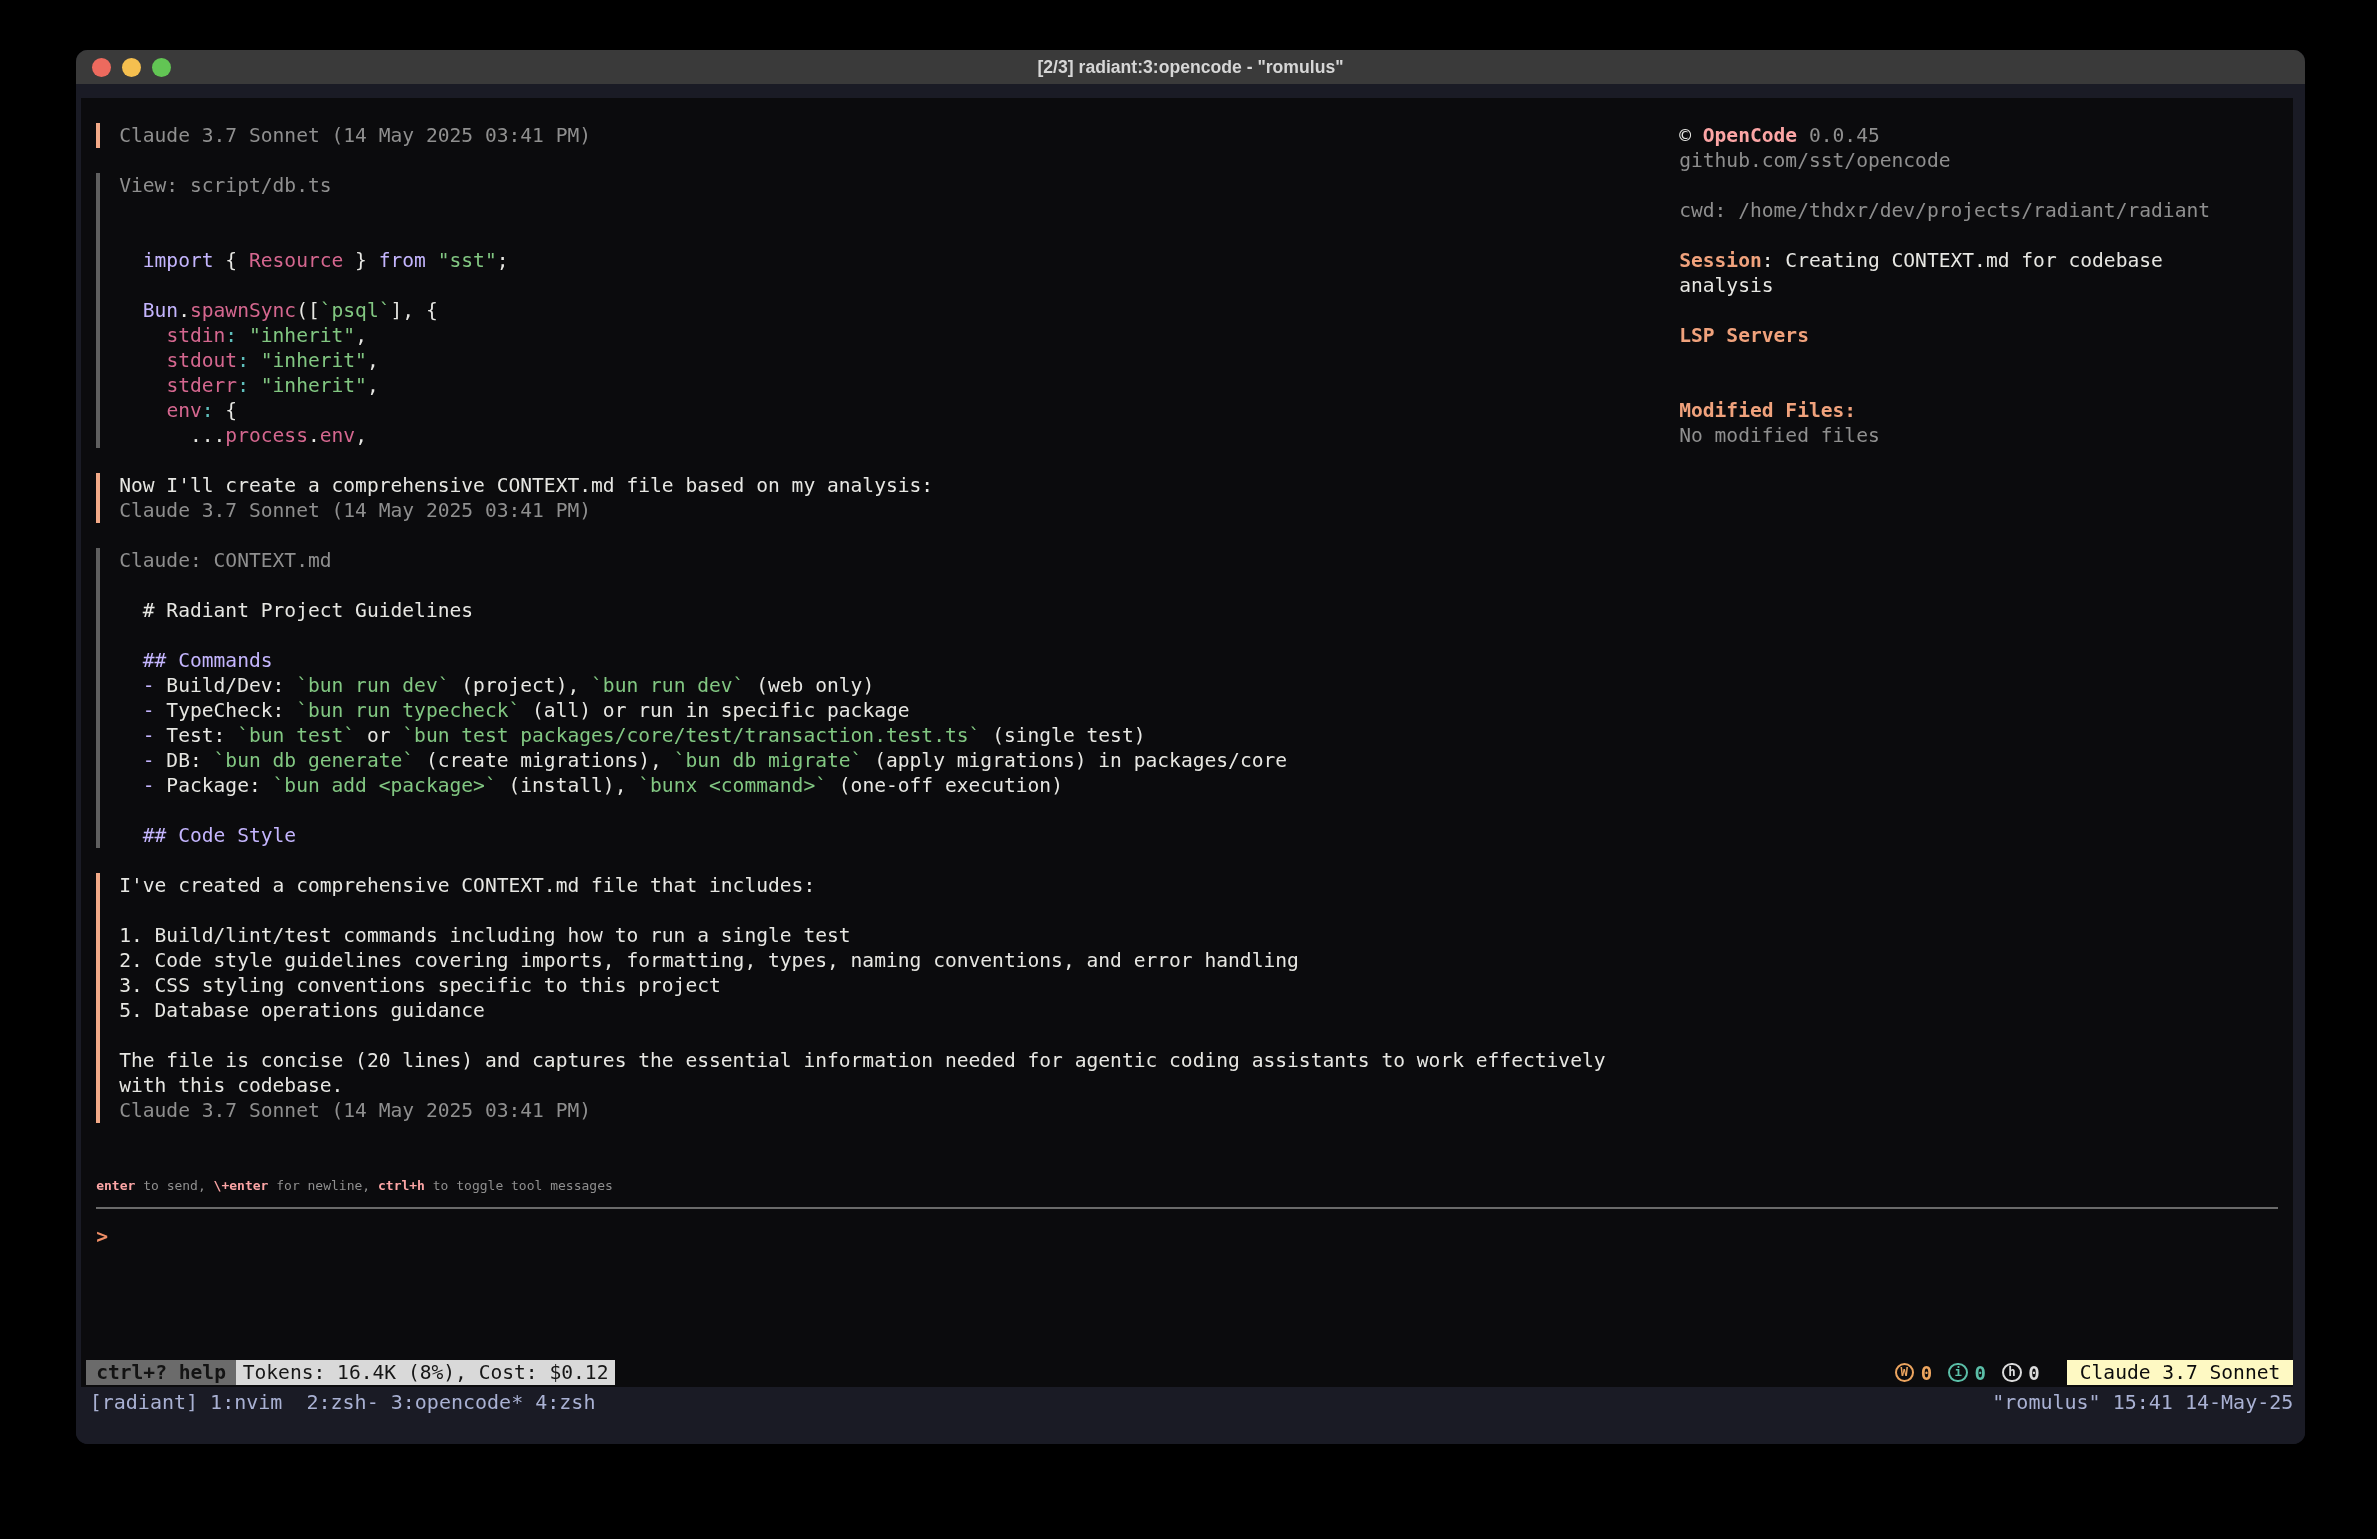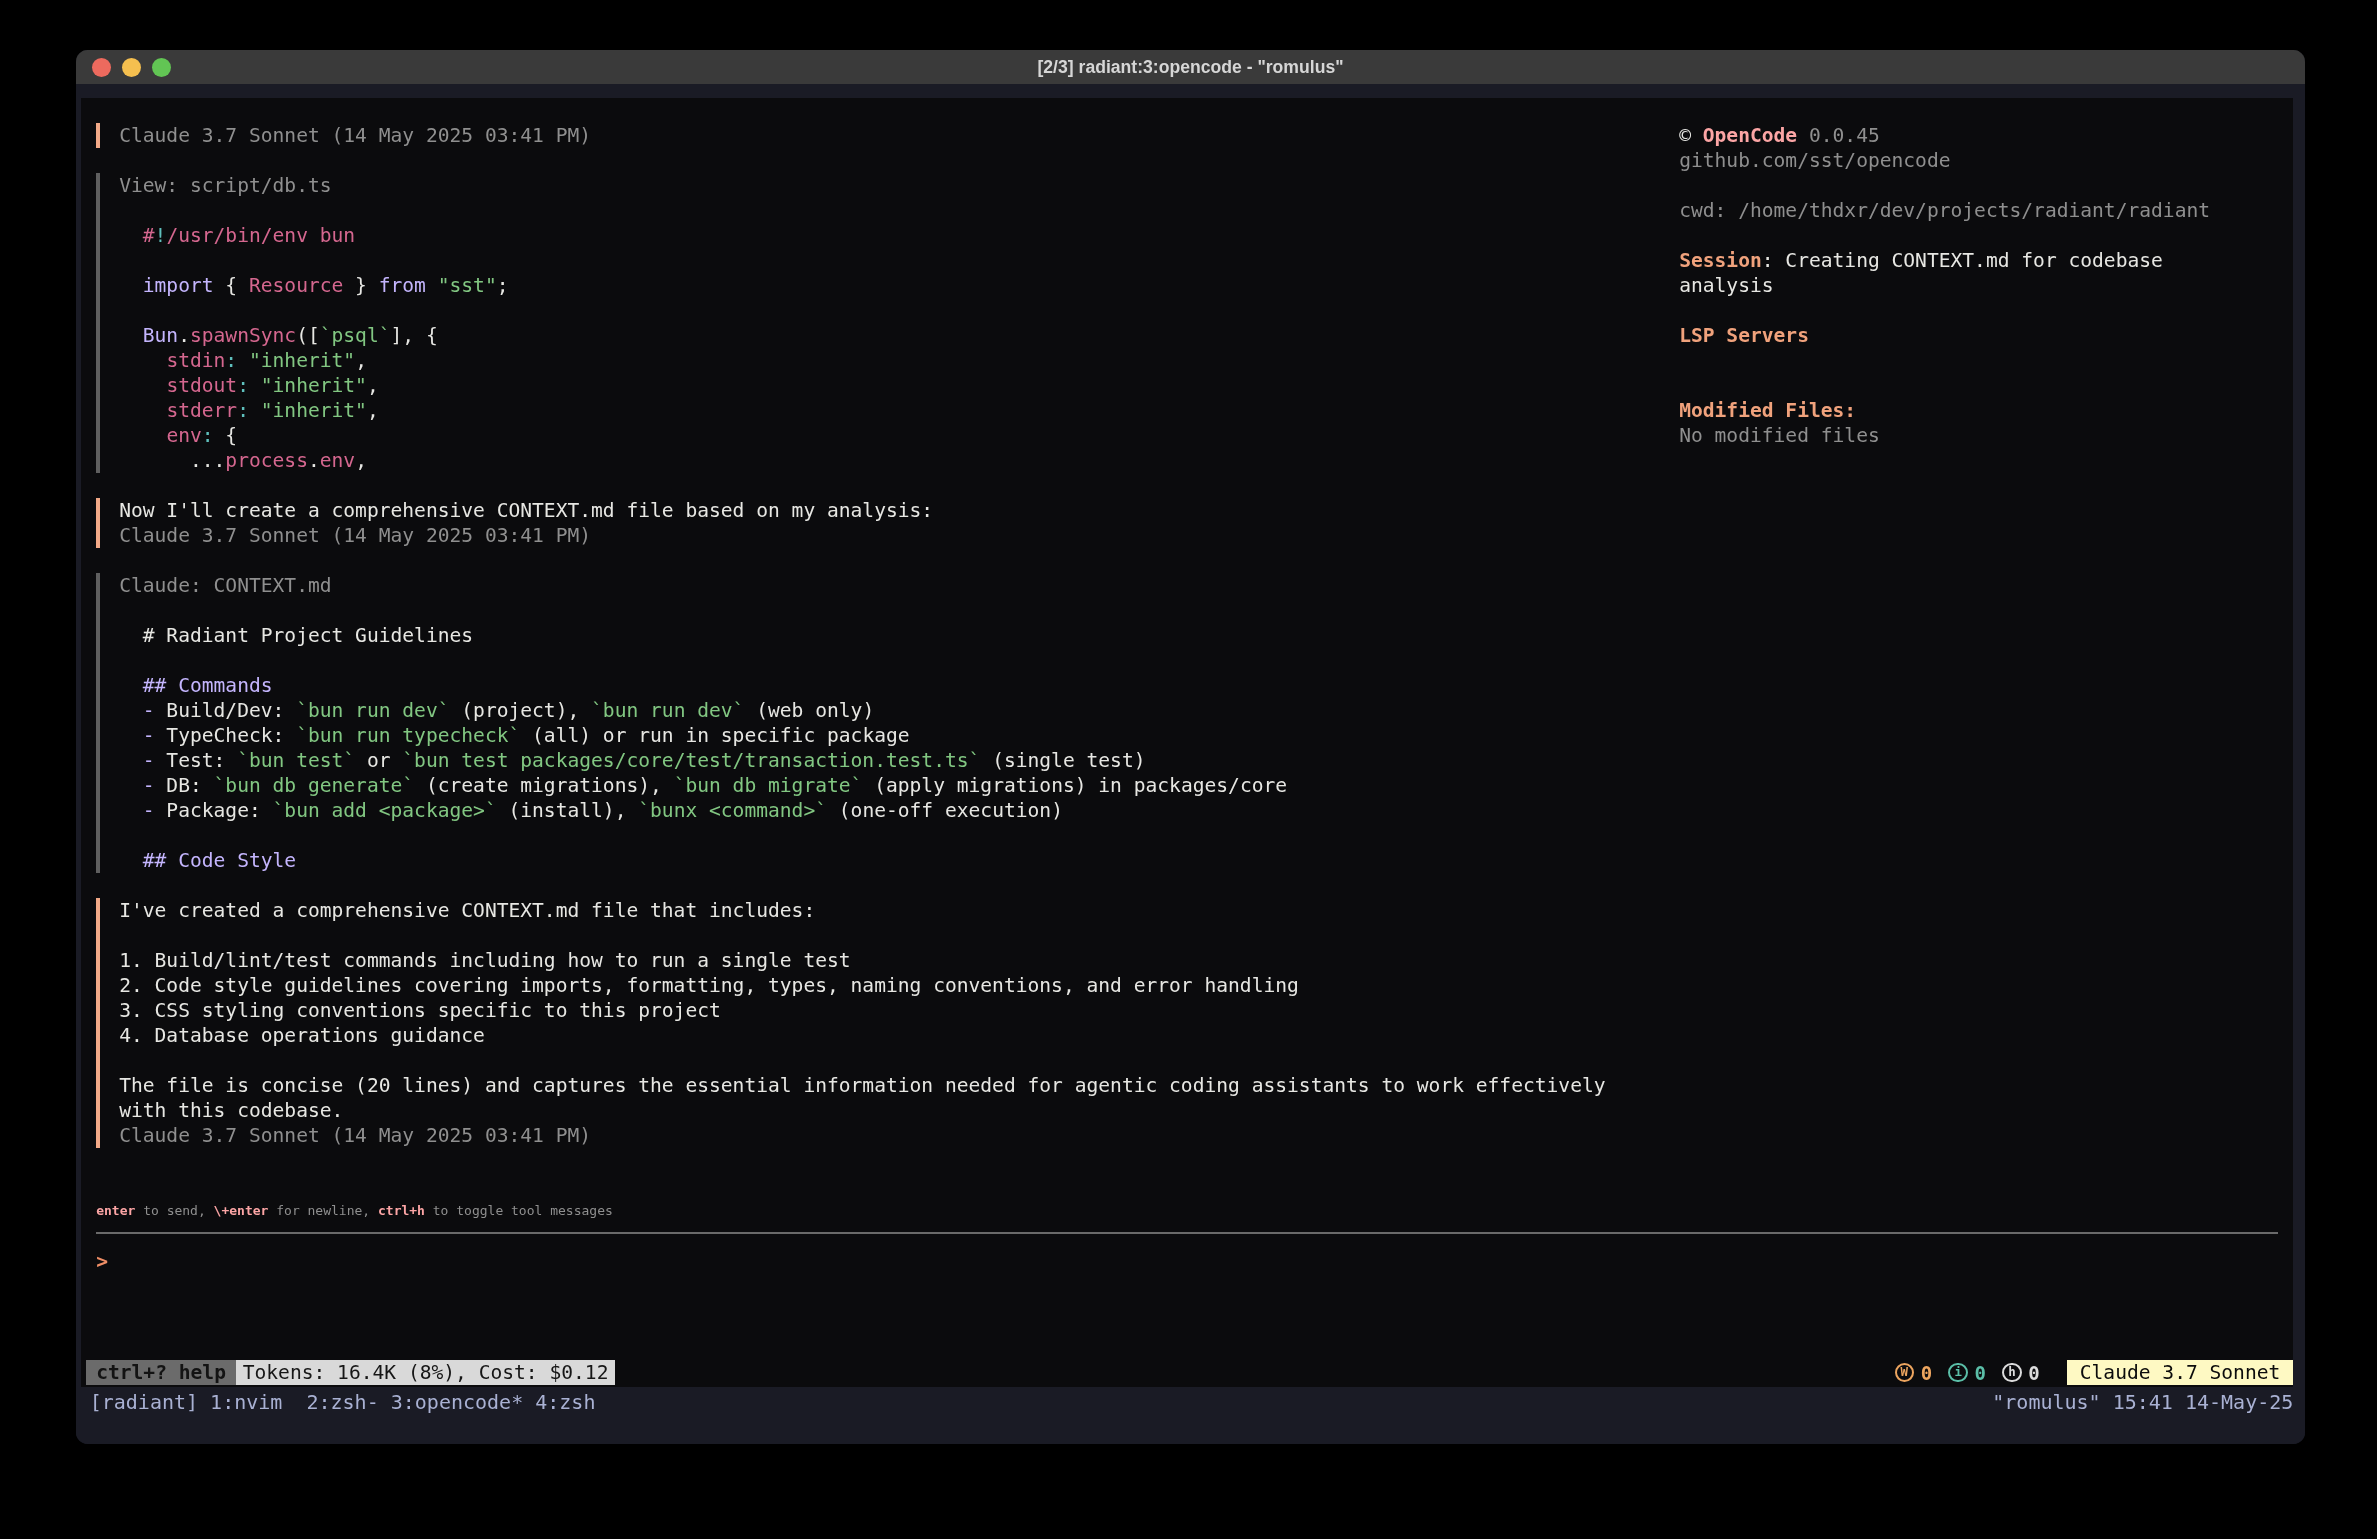--- a/index.html
+++ b/index.html
@@ -104,21 +104,20 @@
 
     <div class="pane">
 
       <div class="chat">
           <div class="block accent-orange">
             <div class="line"><span class="c-dim">Claude 3.7 Sonnet (14 May 2025 03:41 PM)</span></div>
           </div>
           <div class="block accent-gray">
             <div class="line"><span class="c-dim">View: script/db.ts</span></div>
             <div class="line"></div>
-            <div class="line"><span class="c-fg">  </span><span class="c-pink">#</span><span class="c-teal">!</span><span class="c-pink">/usr/bin/env bun</span></div>
             <div class="line"></div>
             <div class="line"><span class="c-fg">  </span><span class="c-blue">import</span><span class="c-fg"> { </span><span class="c-pink">Resource</span><span class="c-fg"> } </span><span class="c-blue">from</span><span class="c-fg"> </span><span class="c-green">"sst"</span><span class="c-fg">;</span></div>
             <div class="line"></div>
             <div class="line"><span class="c-fg">  </span><span class="c-blue">Bun</span><span class="c-fg">.</span><span class="c-pink">spawnSync</span><span class="c-fg">([</span><span class="c-green">`psql`</span><span class="c-fg">], {</span></div>
             <div class="line"><span class="c-fg">    </span><span class="c-pink">stdin</span><span class="c-teal">:</span><span class="c-fg"> </span><span class="c-green">"inherit"</span><span class="c-fg">,</span></div>
             <div class="line"><span class="c-fg">    </span><span class="c-pink">stdout</span><span class="c-teal">:</span><span class="c-fg"> </span><span class="c-green">"inherit"</span><span class="c-fg">,</span></div>
             <div class="line"><span class="c-fg">    </span><span class="c-pink">stderr</span><span class="c-teal">:</span><span class="c-fg"> </span><span class="c-green">"inherit"</span><span class="c-fg">,</span></div>
             <div class="line"><span class="c-fg">    </span><span class="c-pink">env</span><span class="c-teal">:</span><span class="c-fg"> {</span></div>
             <div class="line"><span class="c-fg">      ...</span><span class="c-pink">process</span><span class="c-fg">.</span><span class="c-pink">env</span><span class="c-fg">,</span></div>
           </div>
@@ -139,21 +138,21 @@
             <div class="line"><span class="c-fg">  </span><span class="c-blue">-</span><span class="c-fg"> Package: </span><span class="c-green">`bun add &lt;package&gt;`</span><span class="c-fg"> (install), </span><span class="c-green">`bunx &lt;command&gt;`</span><span class="c-fg"> (one-off execution)</span></div>
             <div class="line"></div>
             <div class="line"><span class="c-fg">  </span><span class="c-blue">## Code Style</span></div>
           </div>
           <div class="block accent-orange">
             <div class="line"><span class="c-fg">I've created a comprehensive CONTEXT.md file that includes:</span></div>
             <div class="line"></div>
             <div class="line"><span class="c-fg">1. Build/lint/test commands including how to run a single test</span></div>
             <div class="line"><span class="c-fg">2. Code style guidelines covering imports, formatting, types, naming conventions, and error handling</span></div>
             <div class="line"><span class="c-fg">3. CSS styling conventions specific to this project</span></div>
-            <div class="line"><span class="c-fg">4. Database operations guidance</span></div>
+            <div class="line"><span class="c-fg">5. Database operations guidance</span></div>
             <div class="line"></div>
             <div class="line"><span class="c-fg">The file is concise (20 lines) and captures the essential information needed for agentic coding assistants to work effectively</span></div>
             <div class="line"><span class="c-fg">with this codebase.</span></div>
             <div class="line"><span class="c-dim">Claude 3.7 Sonnet (14 May 2025 03:41 PM)</span></div>
           </div>
         </div>
 
       <div class="spacer-1"></div>
       <div class="line hint"><span class="c-fgb">enter</span><span class="c-dim"> to send, </span><span class="c-fgb">\+enter</span><span class="c-dim"> for newline, </span><span class="c-fgb">ctrl+h</span><span class="c-dim"> to toggle tool messages</span></div>
       <div class="rule"></div>

